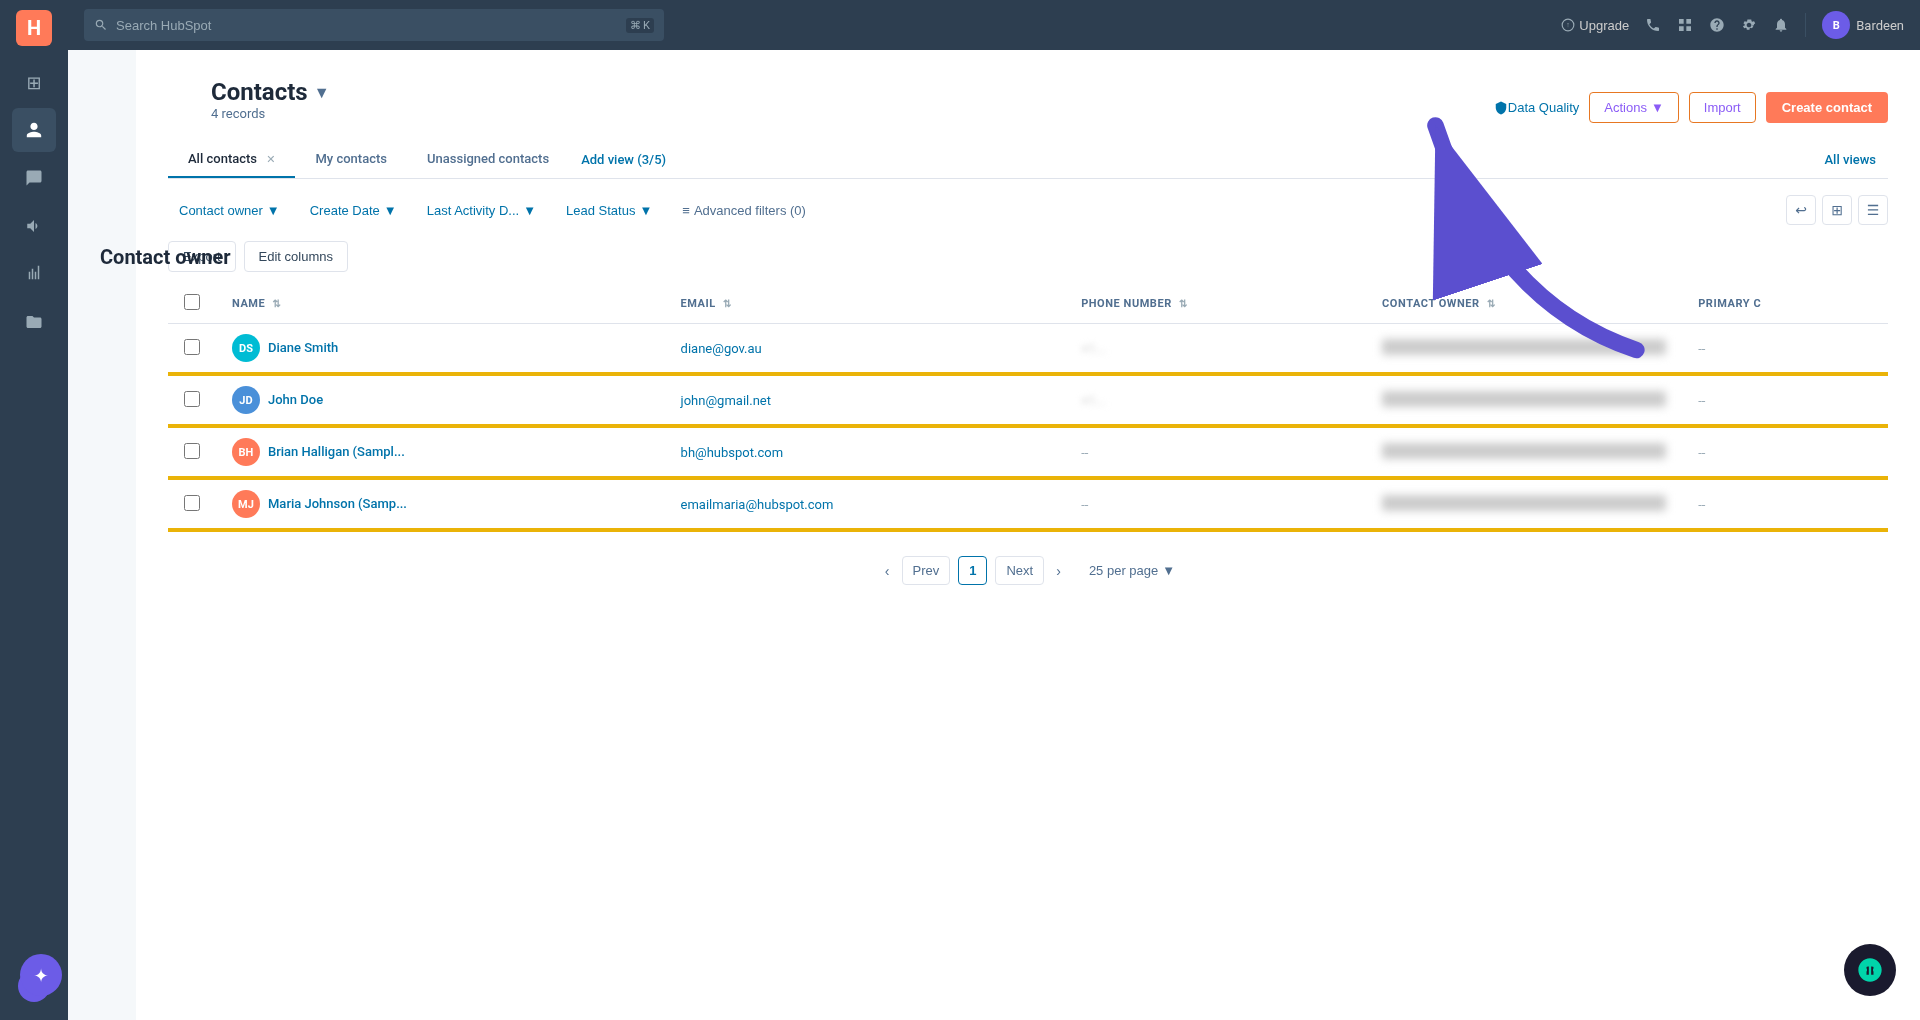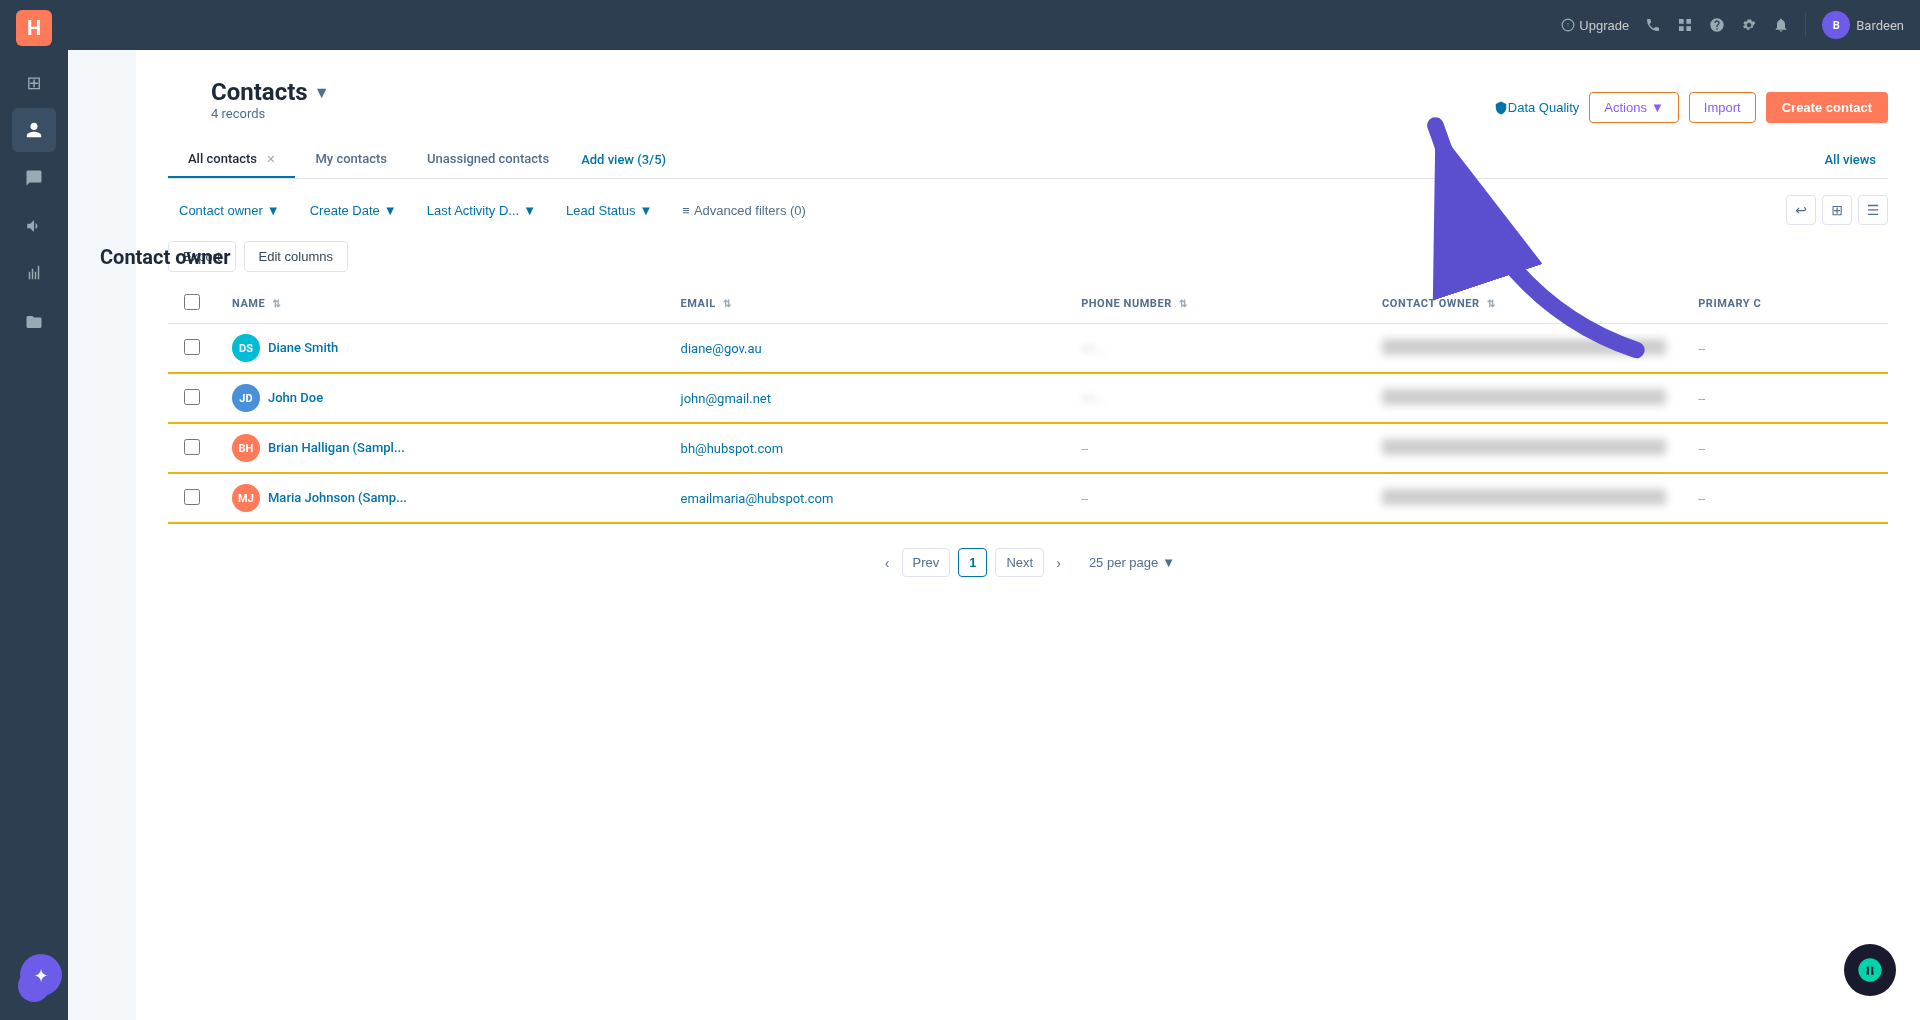--- a/index.html
+++ b/index.html
@@ -137,21 +137,21 @@
     .search-input-wrap input { border: none; outline: none; font-size: 13px; color: #33475b; flex: 1; }
     .search-input-wrap input::placeholder { color: #99aab5; }
     .table-btn { border: 1px solid #dfe3eb; background: white; border-radius: 4px; padding: 7px 14px; font-size: 13px; color: #33475b; cursor: pointer; }
 
     
     .contacts-table { width: 100%; border-collapse: collapse; }
     .contacts-table th {
       text-align: left; padding: 10px 16px; font-size: 11px; font-weight: 700; color: #516f90; letter-spacing: 0.05em; text-transform: uppercase; border-bottom: 1px solid #dfe3eb; background: #fff; white-space: nowrap;
     }
     .contacts-table th .sort-arrows { color: #99aab5; font-size: 10px; margin-left: 4px; }
-    .contacts-table td { padding: 10px 16px; font-size: 13px; border-bottom: 2px solid #eab308; vertical-align: middle; }
+    .contacts-table td { padding: 10px 16px; font-size: 13px; border-bottom: 4px solid #eab308; vertical-align: middle; }
     .checkbox-cell { width: 40px; }
     .contact-checkbox { width: 16px; height: 16px; cursor: pointer; }
     .contact-avatar { width: 28px; height: 28px; border-radius: 50%; display: inline-flex; align-items: center; justify-content: center; color: white; font-size: 11px; font-weight: 700; margin-right: 8px; }
     .contact-name { color: #0073aa; font-weight: 500; text-decoration: none; cursor: pointer; }
     .contact-email { color: #0073aa; cursor: pointer; }
     .blurred-cell {
       filter: blur(4px);
       background: #ccc;
       color: transparent;
       border-radius: 2px;
@@ -256,20 +256,30 @@
     <svg width="18" height="18" viewBox="0 0 24 24" fill="currentColor">
         <path d="M10 4H4c-1.1 0-2 .9-2 2v12c0 1.1.9 2 2 2h16c1.1 0 2-.9 2-2V8c0-1.1-.9-2-2-2h-8l-2-2z"></path>
       </svg>
   </div>
   <div class="sidebar-bottom">
     <div class="sidebar-avatar-btn">★</div>
   </div>
 </nav>
 
 <header class="topnav">
+  <div class="search-bar">
+    <svg width="14" height="14" viewBox="0 0 24 24" fill="#99aab5">
+        <path d="M15.5 14h-.79l-.28-.27A6.471 6.471 0 0 0 16 9.5 6.5 6.5 0 1 0 9.5 16c1.61 0 3.09-.59 4.23-1.57l.27.28v.79l5 4.99L20.49 19l-4.99-5zm-6 0C7.01 14 5 11.99 5 9.5S7.01 5 9.5 5 14 7.01 14 9.5 11.99 14 9.5 14z"></path>
+      </svg>
+    <input type="text" placeholder="Search HubSpot" style="">
+    <div class="search-bar-kbd">
+      <span>⌘</span>
+        <span>K</span>
+    </div>
+  </div>
   <div class="topnav-actions">
     <button class="topnav-action-btn">
       <svg width="14" height="14" viewBox="0 0 24 24" fill="#99aab5">
           <circle cx="12" cy="12" r="10" fill="none" stroke="#99aab5" stroke-width="2"></circle>
           <text x="12" y="16" text-anchor="middle" fill="#99aab5" font-size="12">↑</text>
         </svg>
       <span>Upgrade</span>
     </button>
     <button class="topnav-action-btn">
       <svg width="16" height="16" viewBox="0 0 24 24" fill="#99aab5">

